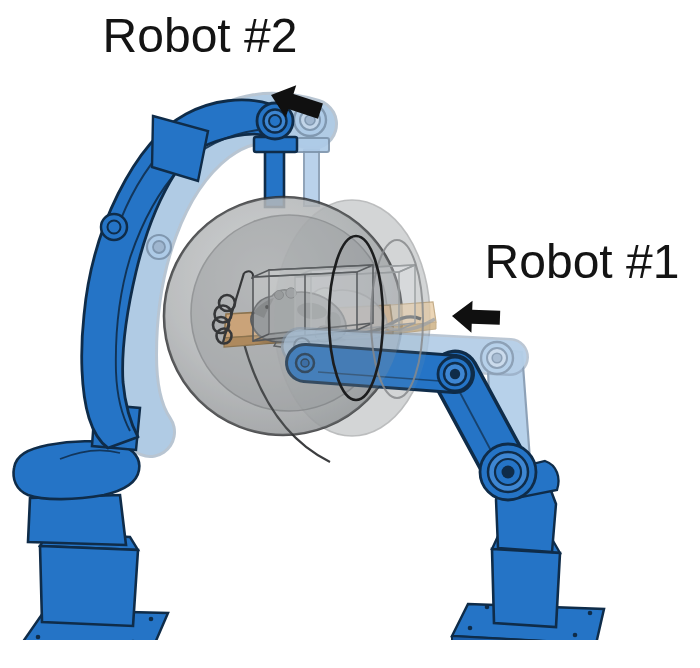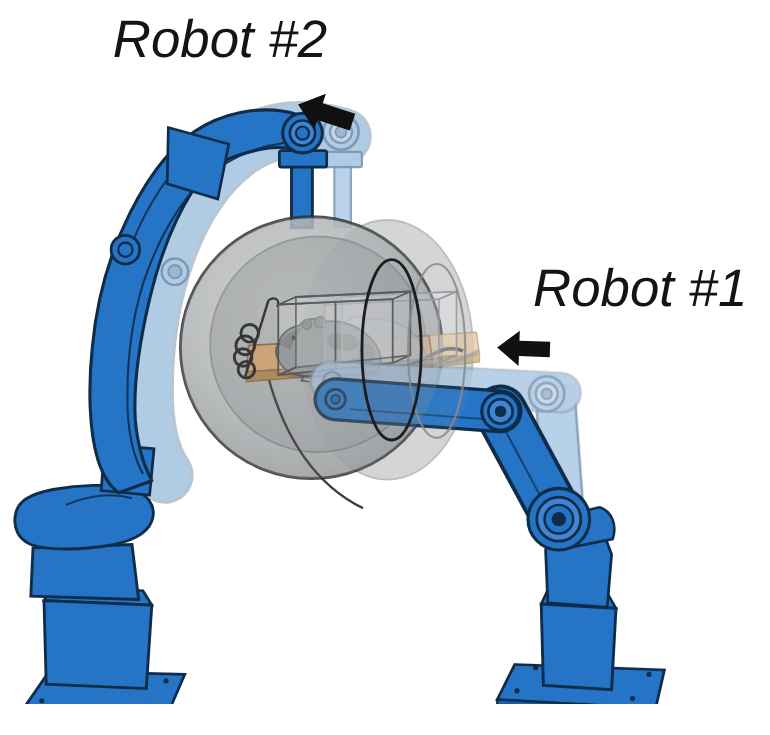--- a/index.html
+++ b/index.html
@@ -1,16 +1,16 @@
 <!DOCTYPE html>
 <html style="--bg: #ffffff; --robot-blue: #2574C6; --robot-blue-deep: #1A5CA8; --outline-navy: #0F2C49; --ghost-blue: #AECBE8; --ghost-blue-outline: #7E95AD; --sphere-shell: #C7C9CB; --sphere-core: #97999C; --sphere-outline: #2C2D2F; --ghost-gray: #BDBFC1; --platform-top: #D7A671; --platform-front: #B5854E; --rat-body: #84878A; --rat-dark: #5E6063; --cage-line: #45474A; --coil-dark: #1E1F21; --label-text: #141414; --arrow-black: #101010;"><head>
 <meta charset="utf-8">
 <style>
   html,body{margin:0;padding:0;background:#fff;}
-  .stage{width:700px;height:640px;position:relative;background:var(--bg,#fff);overflow:hidden;font-style:italic;}
+  .stage{width:700px;height:640px;position:relative;background:var(--bg,#fff);overflow:hidden;}
   svg{display:block;}
   text.fig-label{
     font-family:"Liberation Sans", sans-serif;
     font-size:48px;
     fill:var(--label-text,#141414);
     letter-spacing:0px;
   }
   
   .f-blue{fill:var(--robot-blue,#2574C6);}
   .f-blue-deep{fill:var(--robot-blue-deep,#1A5CA8);}

